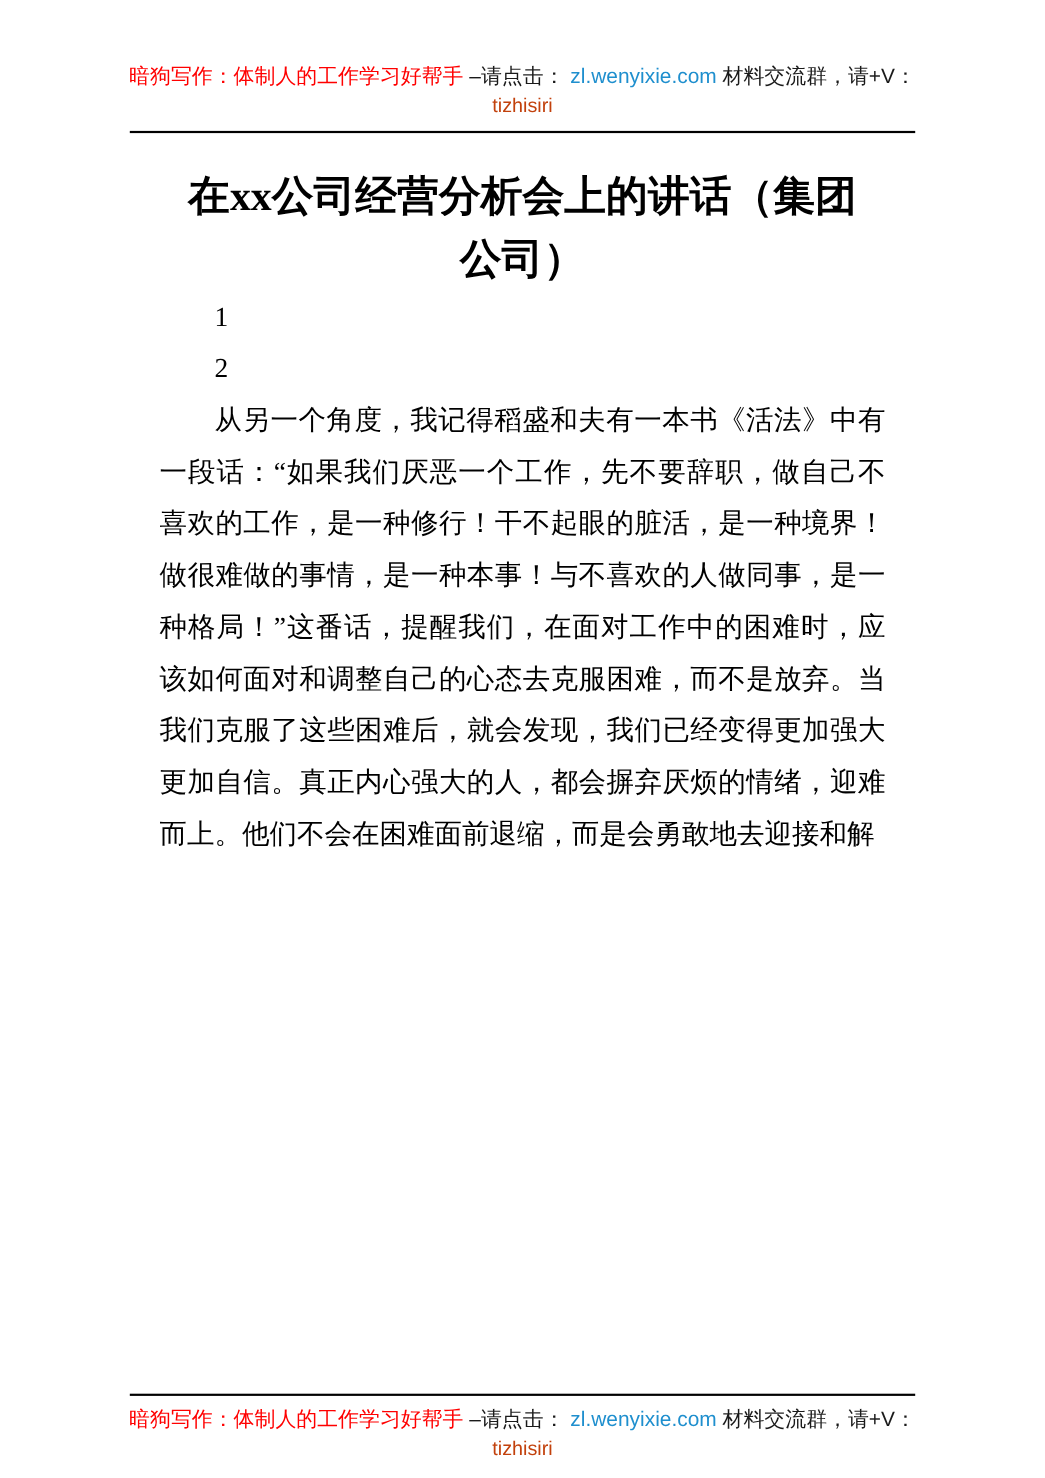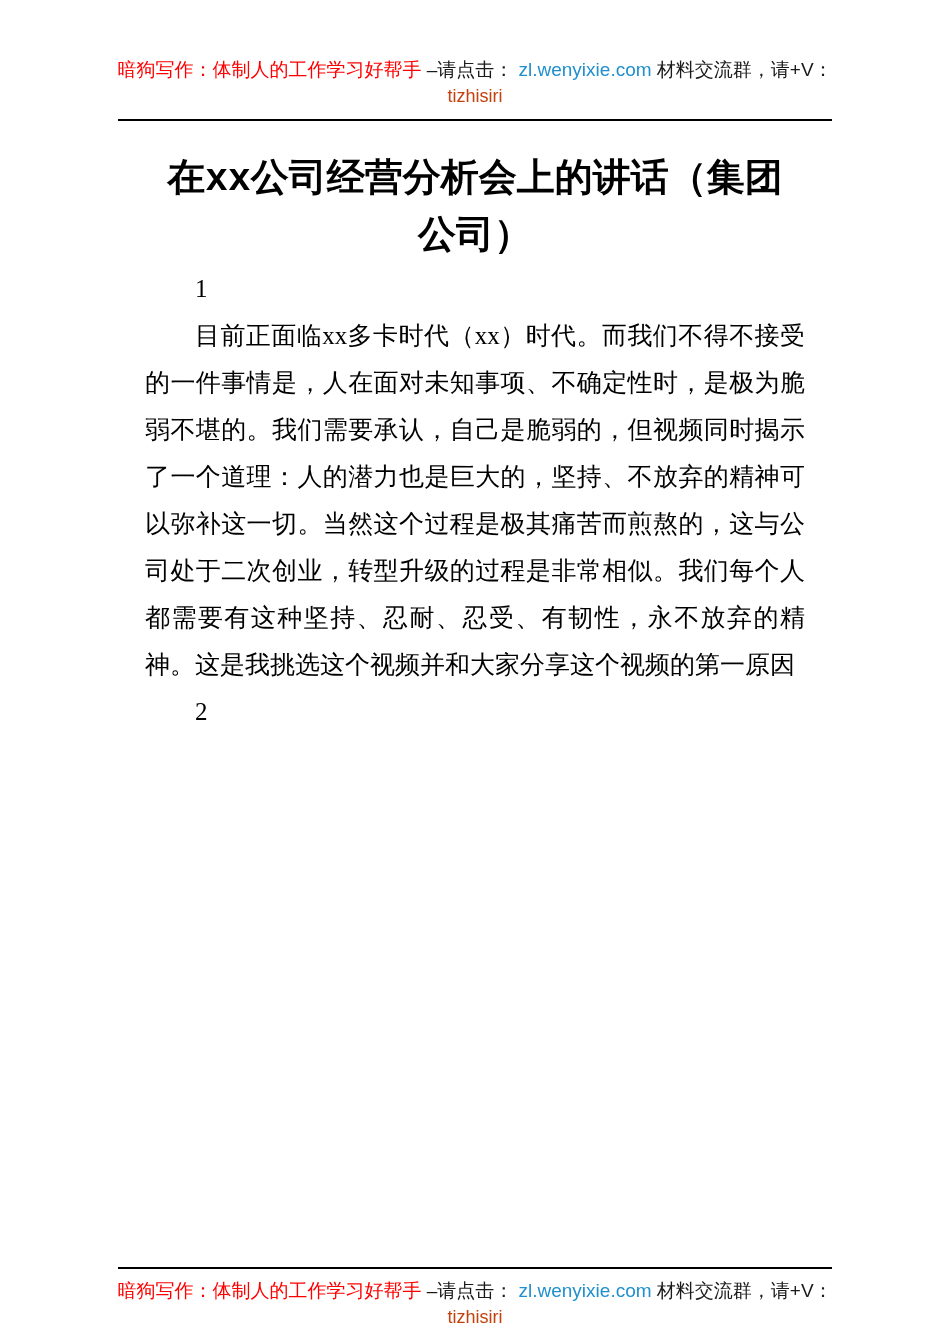--- a/index.html
+++ b/index.html
@@ -55,21 +55,21 @@
   .content {
     padding: 0 145px;
   }
   .doc-title {
     margin: 30px 10px 0 10px;
     text-align: center;
     font-size: 38px;
     font-weight: bold;
     line-height: 1.5;
     color: #000000;
-    font-family: Liberation Mono, monospace;
+    font-family: Liberation Serif, serif;
   }
   .section-heading {
     margin: 58px 0 0 0;
     font-size: 25px;
     font-weight: bold;
     color: #000000;
     line-height: 47px;
     text-indent: 2em;
     font-family: "Liberation Sans", "DejaVu Sans", sans-serif;
   }
@@ -98,22 +98,22 @@
     <div class="promo-line2">tizhisiri</div>
   </div>
 
   <hr class="rule rule-top">
 
   <div class="content">
     <h1 class="doc-title">在xx公司经营分析会上的讲话（集团公司）</h1>
 
 
     <p class="para">1</p>
-    <p class="para">目前正面临xx多卡时代（xx）时代。而我们不得不接受的一件事情是，人在面对未知事项、不确定性时，是极为脆弱不堪的。我们需要承认，自己是脆弱的，但视频同时揭示了一个道理：人的潜力也是巨大的，坚持、不放弃的精神可以弥补这一切。当然这个过程是极其痛苦而煎熬的，这与公司处于二次创业，转型升级的过程是非常相似。我们每个人都需要有这种坚持、忍耐、忍受、有韧性，永不放弃的精神。这是我挑选这个视频并和大家分享这个视频的第一原因</p>
     <p class="para">2</p>
+    <p class="para">从另一个角度，我记得稻盛和夫有一本书《活法》中有一段话：“如果我们厌恶一个工作，先不要辞职，做自己不喜欢的工作，是一种修行！干不起眼的脏活，是一种境界！做很难做的事情，是一种本事！与不喜欢的人做同事，是一种格局！”这番话，提醒我们，在面对工作中的困难时，应该如何面对和调整自己的心态去克服困难，而不是放弃。当我们克服了这些困难后，就会发现，我们已经变得更加强大更加自信。真正内心强大的人，都会摒弃厌烦的情绪，迎难而上。他们不会在困难面前退缩，而是会勇敢地去迎接和解</p>
   </div>
 
   <div class="footer-block">
     <hr class="rule rule-bottom">
     <div class="promo">
       <div class="promo-line1">
         <span class="red">暗狗写作：体制人的工作学习好帮手</span>
         <span class="dark">–请点击：</span>
         <a class="link">zl.wenyixie.com</a>
         <span class="dark">材料交流群，请+V：</span>

